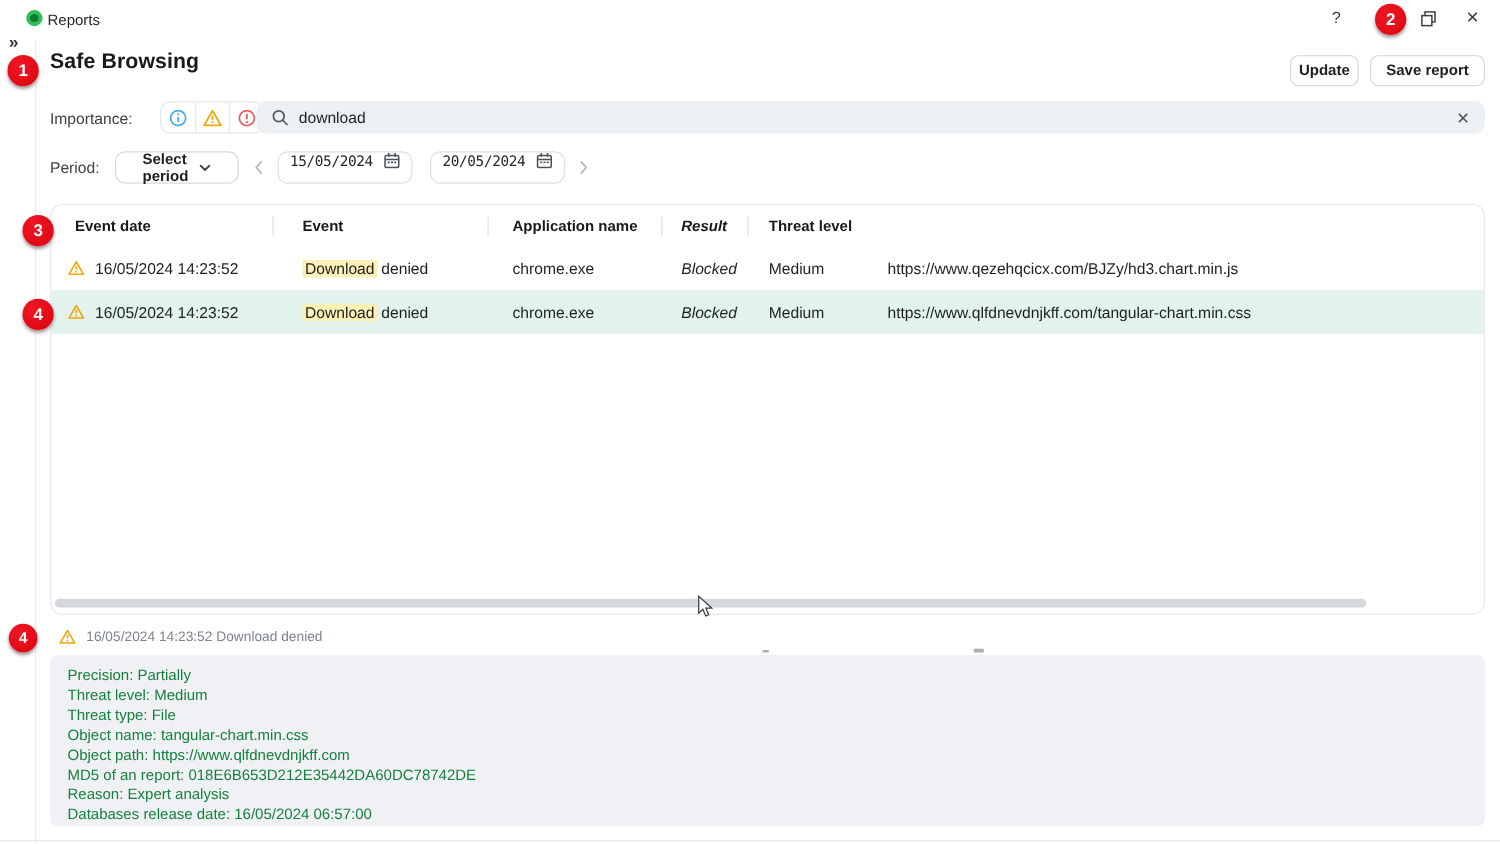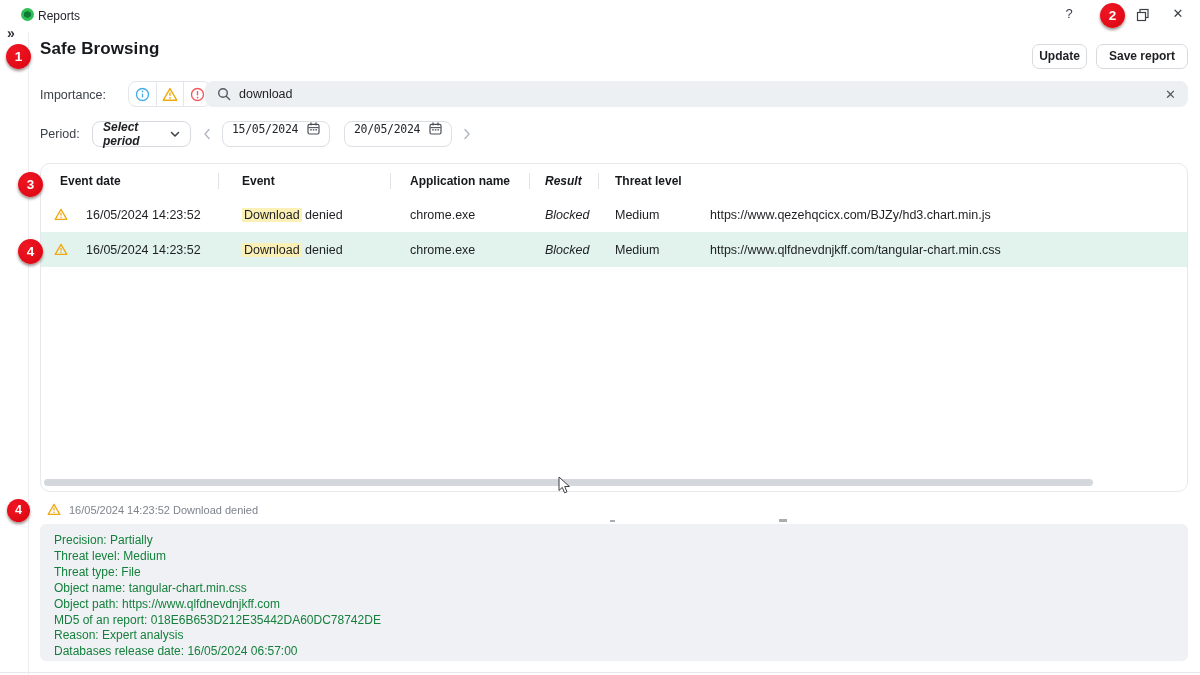--- a/index.html
+++ b/index.html
@@ -41,21 +41,21 @@
   .seg + .seg { border-left:1px solid #e3e6ea; }
   .searchbar { position:absolute; left:205px; top:81px; right:12px; height:26px; background:#edf0f3;
                border-radius:8px; display:flex; align-items:center; padding:0 12px; }
   .searchbar input { flex:1; border:none; outline:none; background:transparent; margin-left:8px;
                font-family:"Liberation Sans",sans-serif; font-size:12.5px; color:#1d1f23; }
   .clear-x { font-size:13px; color:#51565e; cursor:pointer; line-height:1; }
   
   .period-label { position:absolute; left:40px; top:127px; font-size:12.5px; color:#3d4148; }
   .select-period { position:absolute; left:92px; top:121px; width:99px; height:26px; background:#fff;
                border:1px solid #d7dbe0; border-radius:8px; display:flex; align-items:center;
-               justify-content:space-between; padding:0 10px; font-size:12px; font-weight:600; color:#1d1f23; cursor:pointer;font-style:italic; }
+               justify-content:space-between; padding:0 21px; font-size:12px; font-weight:600; color:#1d1f23; cursor:pointer; }
   .chev { position:absolute; top:121px; height:26px; line-height:26px; font-size:14px; color:#b3b9c1; cursor:pointer; }
   .chev-left { left:203px; }
   .chev-right { left:463px; }
   .datefield { position:absolute; top:121px; width:108px; height:26px; background:#fff; border:1px solid #dcdfe4;
                border-radius:8px; display:flex; justify-content:space-between;
                padding:0 9px; cursor:text; }
   .date-from { left:222px; }
   .date-to { left:344px; }
   .datefield .dval { font-family:"DejaVu Sans Mono", monospace; font-size:11.5px; color:#23262b; letter-spacing:-0.3px; }
   
@@ -67,21 +67,21 @@
                 width:1px; height:16px; background:#dfe2e6; }
   .tr { display:flex; height:35px; align-items:center; cursor:default; }
   .tr.selected { background:#e1f3ec; }
   .td { font-size:12.5px; color:#1d1f23; white-space:nowrap; overflow:hidden; }
   .c1 { width:177px; padding-left:19px; }
   .c2 { width:172px; padding-left:24px; }
   .c3 { width:139px; padding-left:20px; }
   .c4 { width:69px;  padding-left:16px;font-style:italic; }
   .c5 { width:97px;  padding-left:17px; }
   .c6 { flex:1; padding-left:15px; padding-right:8px; }
-  .tr .c1 { padding-left:13px; display:flex; align-items:center; gap:18px; }
+  .tr .c1 { padding-left:13px; display:flex; align-items:center; gap:8px; }
   .hl { background:#fbf0b6; padding:1px 2px; border-radius:2px; }
   .hscroll { position:absolute; left:3px; top:315px; width:1049px; height:7px; background:#d4d8dd;
              border-radius:4px; cursor:pointer; }
   
   .detail-head { position:absolute; left:47px; top:503px; display:flex; align-items:center; gap:8px; }
   .detail-head .dh-text { font-size:11px; color:#7e848c; }
   .detail-panel { position:absolute; left:40px; top:524px; width:1148px; height:137px;
                   background:#f0f1f4; border-radius:6px; padding:9px 14px 0 14px; overflow:hidden; }
   .detail-panel .line { font-size:12px; line-height:15.9px; color:#15803d; white-space:nowrap; }
   .frag { position:absolute; background:#8d939b; opacity:.75; }

